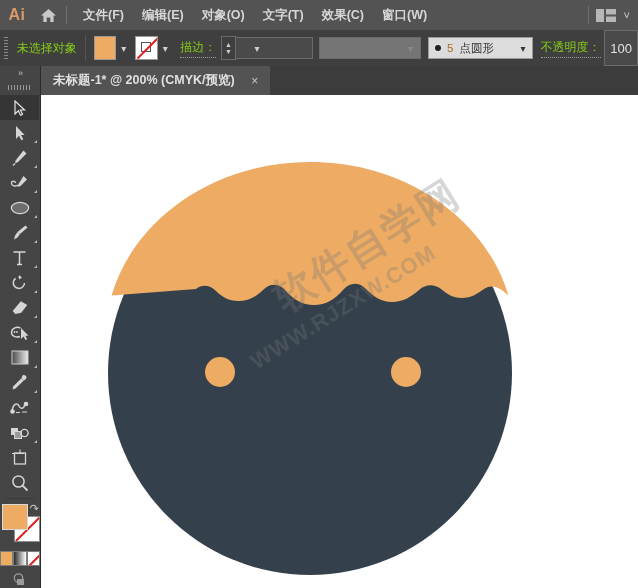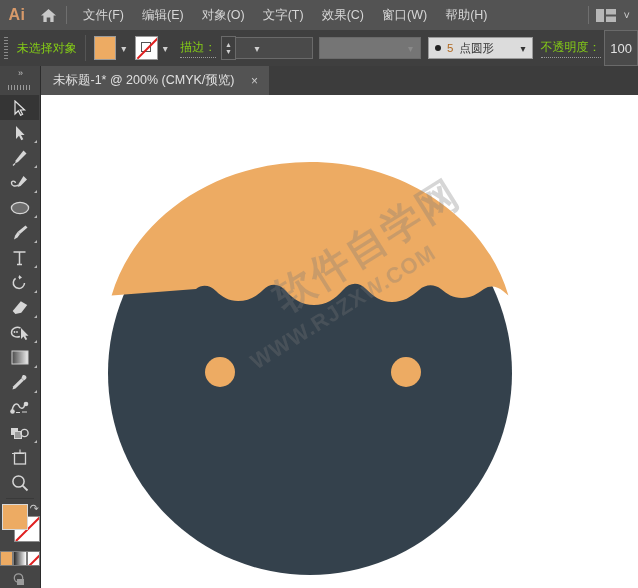--- a/index.html
+++ b/index.html
@@ -17,21 +17,21 @@
     background:#535353;display:flex;align-items:center;
   }
   .ai-logo{
     width:34px;height:44px;display:flex;align-items:center;justify-content:center;
     color:#d89a6a;font-size:16px;font-weight:bold;letter-spacing:.5px;
   }
   .home-ico{
     width:28px;height:30px;display:flex;align-items:center;justify-content:center;
   }
   .vsep{width:1px;height:18px;background:#6f6f6f;margin:0 7px 0 4px;}
-  .menu-items{display:flex;align-items:flex-end;height:30px;}
+  .menu-items{display:flex;align-items:flex-end;height:30px;font-weight:bold;}
   .menu-item{
     color:#d6d6d6;font-size:12.5px;padding:0 9px;height:30px;
     display:flex;align-items:center;white-space:nowrap;cursor:default;
   }
   .menu-right{margin-left:auto;display:flex;align-items:center;padding-right:8px;}
   .arrange-ico{display:flex;align-items:center;margin-right:8px;}
   .chev{color:#cfcfcf;font-size:11px;}
 
   
   .controlbar{
@@ -103,21 +103,21 @@
   
   .tabbar{
     position:absolute;left:0;top:66px;width:638px;height:29px;
     background:#3c3c3c;border-bottom:1px solid #2b2b2b;
   }
   .tab{
     position:absolute;left:40px;top:0;height:29px;
     background:#535353;display:flex;align-items:center;
     padding:0 9px 0 13px;box-sizing:border-box;
   }
-  .tab-title{color:#e0e0e0;font-size:12.5px;white-space:nowrap;}
+  .tab-title{color:#e0e0e0;font-size:12.5px;white-space:nowrap;font-weight:bold;}
   .tab-close{
     margin-left:14px;color:#cacaca;font-size:12px;line-height:1;
     width:12px;text-align:center;
   }
 
   
   .toolbar{
     position:absolute;left:0;top:66px;width:40px;height:522px;
     background:#454545;border-right:1px solid #2b2b2b;
   }
@@ -204,21 +204,20 @@
       </svg>
     </div>
     <div class="vsep"></div>
     <div class="menu-items">
       <div class="menu-item">文件(F)</div>
       <div class="menu-item">编辑(E)</div>
       <div class="menu-item">对象(O)</div>
       <div class="menu-item">文字(T)</div>
       <div class="menu-item">效果(C)</div>
       <div class="menu-item">窗口(W)</div>
-      <div class="menu-item">帮助(H)</div>
     </div>
     <div class="menu-right">
       <div class="vsep"></div>
       <div class="arrange-ico">
         <svg width="20" height="13" viewBox="0 0 20 13">
           <rect x="0" y="0" width="8" height="13" fill="#b7b7b7"></rect>
           <rect x="10" y="0" width="10" height="5.5" fill="#b7b7b7"></rect>
           <rect x="10" y="7.5" width="10" height="5.5" fill="#b7b7b7"></rect>
         </svg>
       </div>

